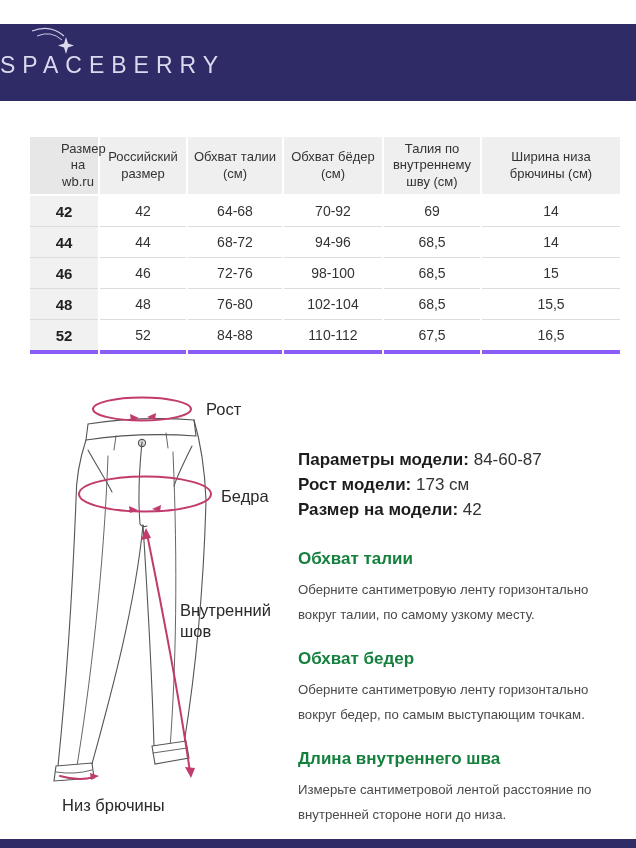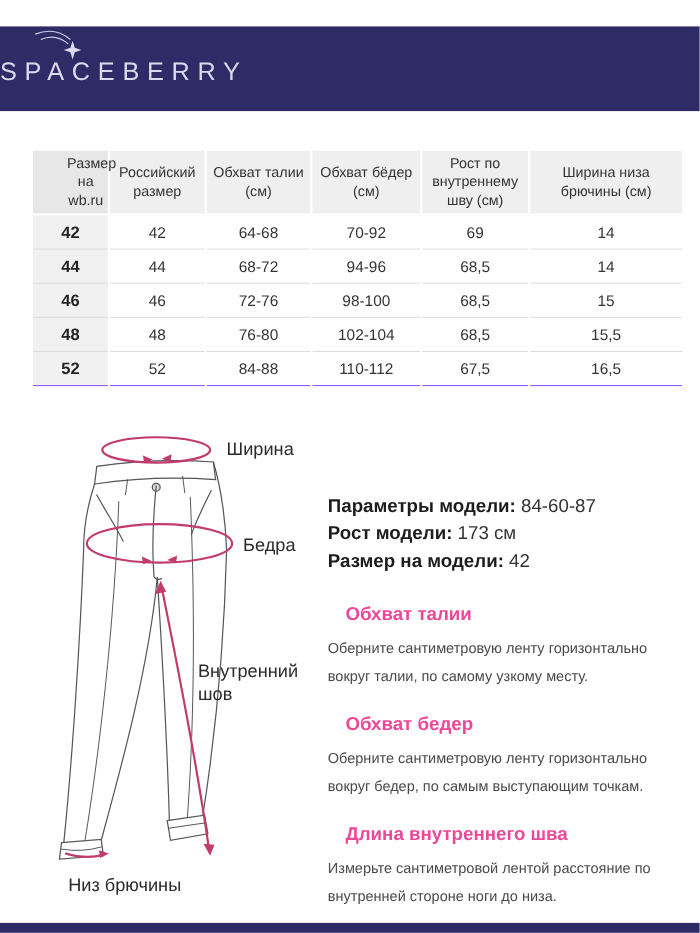--- a/index.html
+++ b/index.html
@@ -31,35 +31,35 @@
     background:#efefef;font-weight:400;font-size:13px;line-height:1.28;
     color:#333;height:53px;vertical-align:middle;text-align:center;
     border-bottom:2px solid #ffffff;padding:2px 3px;
   }
   .size-table th.first{background:#e7e7e7;padding-left:31px;}
   .size-table td{
     background:#ffffff;font-size:14px;color:#333;height:28px;
     text-align:center;vertical-align:middle;border-bottom:1px solid #dcdcdc;
   }
   .size-table td.first{background:#f1f1f1;font-weight:700;font-size:15px;color:#222;}
-  .size-table tr:last-child td{border-bottom:1px solid #8b5cf6;}
+  .size-table tr:last-child td{border-bottom:4px solid #8b5cf6;}
   
   .pants-svg{position:absolute;left:30px;top:388px;width:260px;height:420px;}
   .dlabel{position:absolute;font-size:16.5px;color:#2a2a2a;line-height:1.3;}
   .dlabel.waist{left:206px;top:399px;}
   .dlabel.hips{left:221px;top:486px;}
   .dlabel.inseam{left:180px;top:600px;width:118px;}
   .dlabel.hem{left:62px;top:795px;}
   
   .right-col{position:absolute;left:298px;top:447px;width:318px;}
   .param-row{font-size:17px;line-height:25px;color:#333;}
   .param-row b{color:#1c1c1c;}
   .sections{margin-top:26px;}
   .m-section + .m-section{margin-top:21px;}
-  .m-section h3{margin:0 0 8px 16px;font-size:17px;line-height:21px;color:#ec4899;font-weight:700;}
+  .m-section h3{margin:0 0 8px 0;font-size:17px;line-height:21px;color:#15803d;font-weight:700;}
   .m-section p{margin:0;font-size:13.2px;line-height:25px;color:#4a4a4a;}
 </style>
 </head>
 <body>
 
 <div class="band-top">
   <div class="logo-wrap">
     <svg class="comet" viewBox="0 0 52 34">
       <path d="M2,6 Q20,-1 34,11" fill="none" stroke="#cfcbe8" stroke-width="1.1"></path>
       <path d="M7,11 Q21,5 32,15" fill="none" stroke="#cfcbe8" stroke-width="1"></path>
@@ -77,21 +77,21 @@
     <col style="width:98px">
       <col style="width:96px">
       <col style="width:138px">
   </colgroup>
   <thead>
     <tr>
       <th class="first">Размер на wb.ru</th>
       <th>Российский размер</th>
       <th>Обхват талии (см)</th>
       <th>Обхват бёдер (см)</th>
-      <th>Рост по внутреннему шву (см)</th>
+      <th>Талия по внутреннему шву (см)</th>
       <th>Ширина низа брючины (см)</th>
     </tr>
   </thead>
   <tbody>
     <tr>
       <td class="first">42</td>
       <td>42</td>
       <td>64-68</td>
       <td>70-92</td>
       <td>69</td>
@@ -172,21 +172,21 @@
 
     <path d="M117,146 C132,220 148,300 160,384"></path>
     <polygon points="116,140 111,152 121,150" fill="#c23b6d" stroke="none"></polygon>
     <polygon points="161,390 155,379 165,380" fill="#c23b6d" stroke="none"></polygon>
 
     <path d="M30,388 C44,392 54,392 64,389"></path>
     <polygon points="69,388 60,385 61,392" fill="#c23b6d" stroke="none"></polygon>
   </g>
 </svg>
 
-<div class="dlabel waist">Ширина</div>
+<div class="dlabel waist">Рост</div>
 <div class="dlabel hips">Бедра</div>
 <div class="dlabel inseam">Внутренний шов</div>
 <div class="dlabel hem">Низ брючины</div>
 
 <div class="right-col">
   <div class="param-row">
     <b>Параметры модели:</b>
     <span>84-60-87</span>
   </div>
   <div class="param-row">

